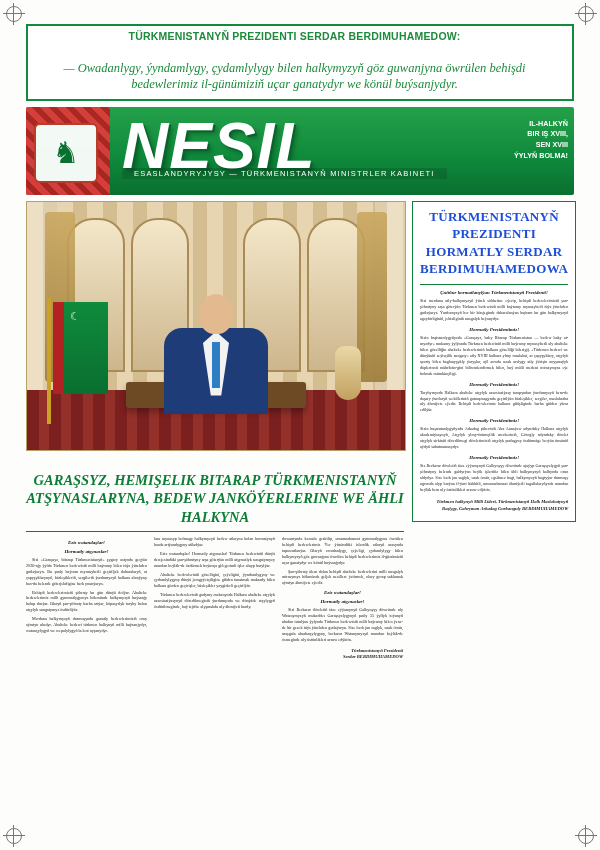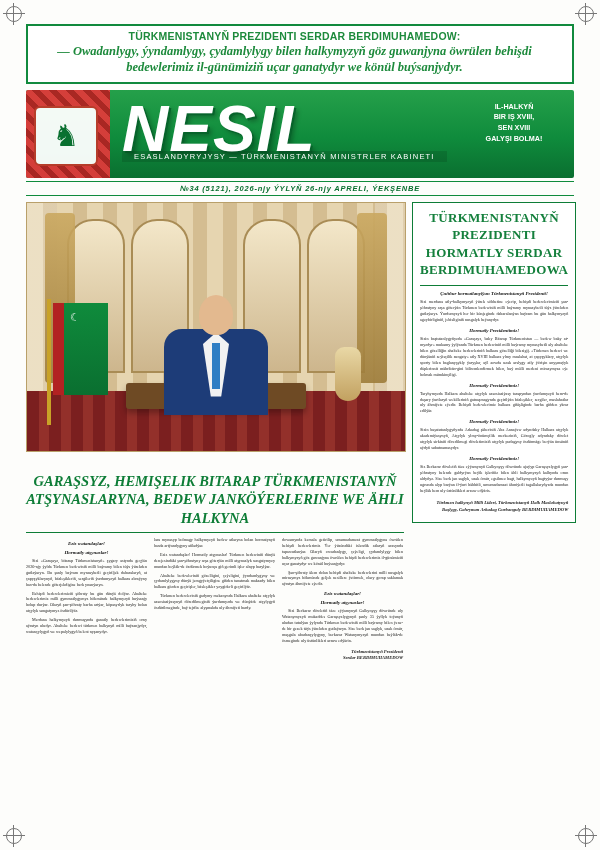--- a/index.html
+++ b/index.html
@@ -38,22 +38,22 @@
     background:#ffffff;
     margin:14px 14px 0 14px;
     padding:4px 17px 6px 6px;
     text-align:center;
   }
   .banner-line1 {
     color:#1d8a3c; font-weight:bold; font-size:10.5px; letter-spacing:.2px;
     font-family:"Liberation Sans", sans-serif;
   }
   .banner-line2 {
-    color:#1d8a3c; font-weight:bold; font-size:12.5px; font-style:italic;
-    line-height:1.3; margin-top:1px;
+    color:#1d8a3c; font-weight:normal; font-size:12.5px; font-style:italic;
+    line-height:1.3; margin-top:18px;
     font-family:"Liberation Serif", serif;
   }
 
   
   .masthead {
     position:relative;
     margin:6px 14px 0 14px;
     height:88px;
     background:linear-gradient(180deg,#25a04a 0%, #0f8b3c 55%, #0a6f30 100%);
     border-radius:2px;
@@ -76,21 +76,21 @@
   .nesil {
     position:absolute; left:96px; top:2px;
     font-family:Liberation Sans, sans-serif;
     font-size:64px; font-weight:bold; font-style:italic;
     color:#ffffff; letter-spacing:1px;
     text-shadow:2px 2px 0 #07642b, 4px 4px 4px rgba(0,0,0,.25);
   }
   .motto {
     position:absolute; right:6px; top:12px; width:108px;
     color:#ffffff; font-size:7.2px; font-weight:bold; line-height:1.5;
-    font-family:"Liberation Sans", sans-serif; text-align:center;
+    font-family:"Liberation Sans", sans-serif; text-align:right;
   }
   .motto div { white-space:nowrap; }
   .sub-strap {
     position:absolute; left:96px; bottom:16px;
     color:#ffffff; font-size:7.5px; letter-spacing:1.2px;
     font-family:"Liberation Sans", sans-serif;
     background:rgba(0,0,0,.12); padding:1px 12px;
   }
   .issue-line {
     margin:3px 14px 0 14px;
@@ -212,21 +212,21 @@
     text-align:right; font-weight:bold; font-style:italic;
     font-size:4.6px; line-height:1.4; margin-top:5px;
   }
 
   
   .rbox {
     border:1.5px solid #0e7d37; padding:6px 7px 8px 7px;
     background:#fff;
   }
   .rtitle {
-    text-align:center; color:#15803d; font-weight:bold;
+    text-align:center; color:#1d4ed8; font-weight:bold;
     font-size:13px; line-height:1.35; letter-spacing:.3px;
     font-family:"Liberation Serif", serif;
   }
   .rdiv { border-bottom:1px solid #0e7d37; margin:6px 0 5px 0; }
   .rbox p {
     margin:0 0 3px 0; font-size:4.15px; line-height:1.44;
     text-align:justify; color:#20201f;
   }
   .rbox .rh {
     text-align:center; font-weight:bold; font-style:italic;
@@ -256,25 +256,24 @@
     <div class="pattern-left">
       <div class="medallion">
         <div class="horse">♞</div>
       </div>
     </div>
     <div class="nesil">NESIL</div>
     <div class="motto">
       <div>IL-HALKYŇ</div>
       <div>BIR IŞ XVIII,</div>
       <div>SEN XVIII</div>
-      <div>GALYŞI BOLMA!</div>
+      <div>ÝYLYŇ BOLMA!</div>
     </div>
     <div class="sub-strap">ESASLANDYRYJYSY — TÜRKMENISTANYŇ MINISTRLER KABINETI</div>
   </div>
-  <div class="issue-line">№34 (5121), 2026-njy ÝYLYŇ 26-njy APRELI, ÝEKŞENBE</div>
 
   <div class="content">
 
     <div class="col-left">
 
       <div class="photo">
         <div class="hall"></div>
         <div class="window w1"></div>
         <div class="window w2"></div>
         <div class="window w3"></div>

